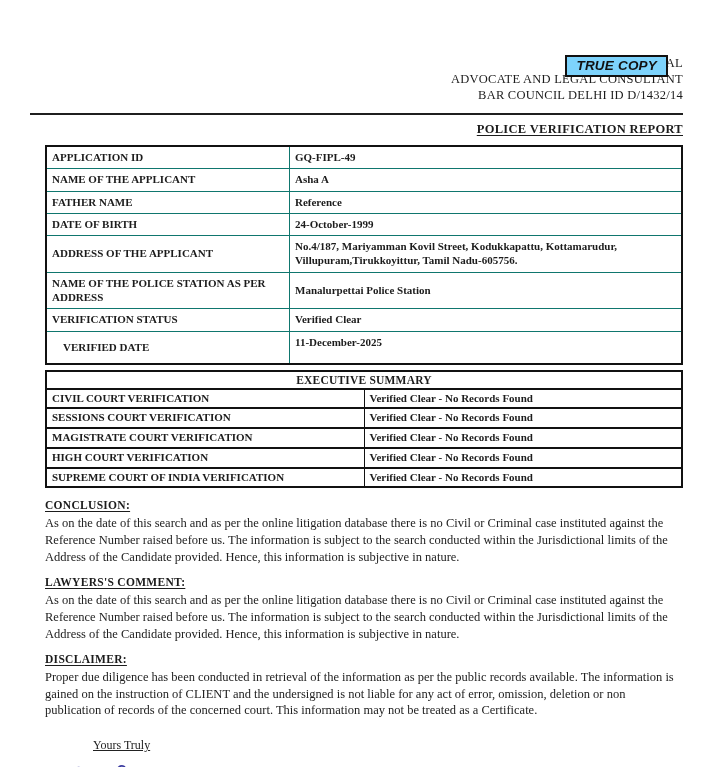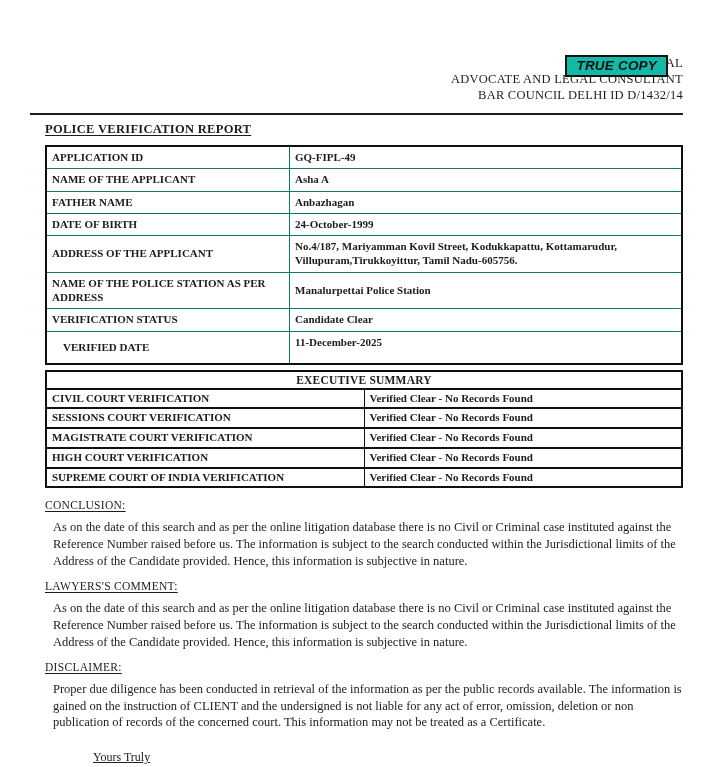--- a/index.html
+++ b/index.html
@@ -14,24 +14,24 @@
     overflow:hidden;
   }
   
   .letterhead{text-align:right;font-weight:normal;font-size:12.5px;line-height:16px;letter-spacing:.25px;}
   .true-copy{
     position:absolute;top:55px;right:48px;
     border:2px solid #111;
     padding:1px 9px 2px 9px;
     font-family:"Liberation Sans","DejaVu Sans",sans-serif;
     font-weight:bold;font-style:italic;font-size:13.5px;letter-spacing:.2px;
-    color:#111;background:#14b8a6;
+    color:#111;background:#7dd3fc;
   }
   .head-rule{height:2px;background:#1f1f1f;width:653px;margin:10px 0 7px -15px;}
-  .report-title{text-align:left;font-weight:bold;font-size:12.5px;letter-spacing:.3px;
+  .report-title{text-align:right;font-weight:bold;font-size:12.5px;letter-spacing:.3px;
     text-decoration:underline;text-underline-offset:2px;margin:2px 0 8px 0;}
   
   table{border-collapse:collapse;width:638px;table-layout:fixed;}
   .applicant-table{border:2px solid #111;}
   .applicant-table td{
     border:1px solid #0f766e;font-weight:bold;font-size:11px;
     padding:3px 5px 4px 5px;vertical-align:middle;line-height:1.3;
   }
   .applicant-table td.lbl{width:232px;}
   .applicant-table tr.tall td{height:24px;vertical-align:top;}
@@ -42,24 +42,24 @@
   }
   .exec-table td{
     border:2px solid #111;border-left-width:1px;border-right-width:1px;
     font-weight:bold;font-size:11px;padding:2px 5px;line-height:1.25;
   }
   .exec-table td.lbl{width:235px;text-align:left;}
   .exec-table td.val{text-align:left;}
   
   .section{margin-top:11px;}
   .section-heading{
-    font-weight:normal;font-size:11.5px;letter-spacing:.3px;
+    font-weight:bold;font-size:11.5px;letter-spacing:.3px;
     text-decoration:underline;text-underline-offset:2px;margin:0 0 4px 0;
   }
-  .section-body{font-size:12.5px;line-height:1.33;margin:8px;width:637px;color:#222;}
+  .section-body{font-size:12.5px;line-height:1.33;margin:0;width:637px;color:#222;}
   
   .closing{margin:19px 0 0 48px;font-size:12px;color:#222;text-decoration:underline;}
   .signature{margin:6px 0 0 16px;display:block;}
 </style>
 </head>
 <body>
 
 <div class="page">
 
   <div class="true-copy">TRUE COPY</div>
@@ -79,37 +79,37 @@
       <tr>
         <td class="lbl">APPLICATION ID</td>
         <td>GQ-FIPL-49</td>
       </tr>
       <tr>
         <td class="lbl">NAME OF THE APPLICANT</td>
         <td>Asha A</td>
       </tr>
       <tr>
         <td class="lbl">FATHER NAME</td>
-        <td>Anbazhagan</td>
+        <td>Reference</td>
       </tr>
       <tr>
         <td class="lbl">DATE OF BIRTH</td>
         <td>24-October-1999</td>
       </tr>
       <tr>
         <td class="lbl">ADDRESS OF THE APPLICANT</td>
         <td>No.4/187, Mariyamman Kovil Street, Kodukkapattu, Kottamarudur, Villupuram,Tirukkoyittur, Tamil Nadu-605756.</td>
       </tr>
       <tr>
         <td class="lbl">NAME OF THE POLICE STATION AS PER ADDRESS</td>
         <td>Manalurpettai Police Station</td>
       </tr>
       <tr>
         <td class="lbl">VERIFICATION STATUS</td>
-        <td>Candidate Clear</td>
+        <td>Verified Clear</td>
       </tr>
       <tr class="tall">
         <td class="lbl" style="vertical-align:middle;padding-left:16px;">VERIFIED DATE</td>
         <td>11-December-2025</td>
       </tr>
     </tbody>
   </table>
 
   <table class="exec-table">
     <tbody>

